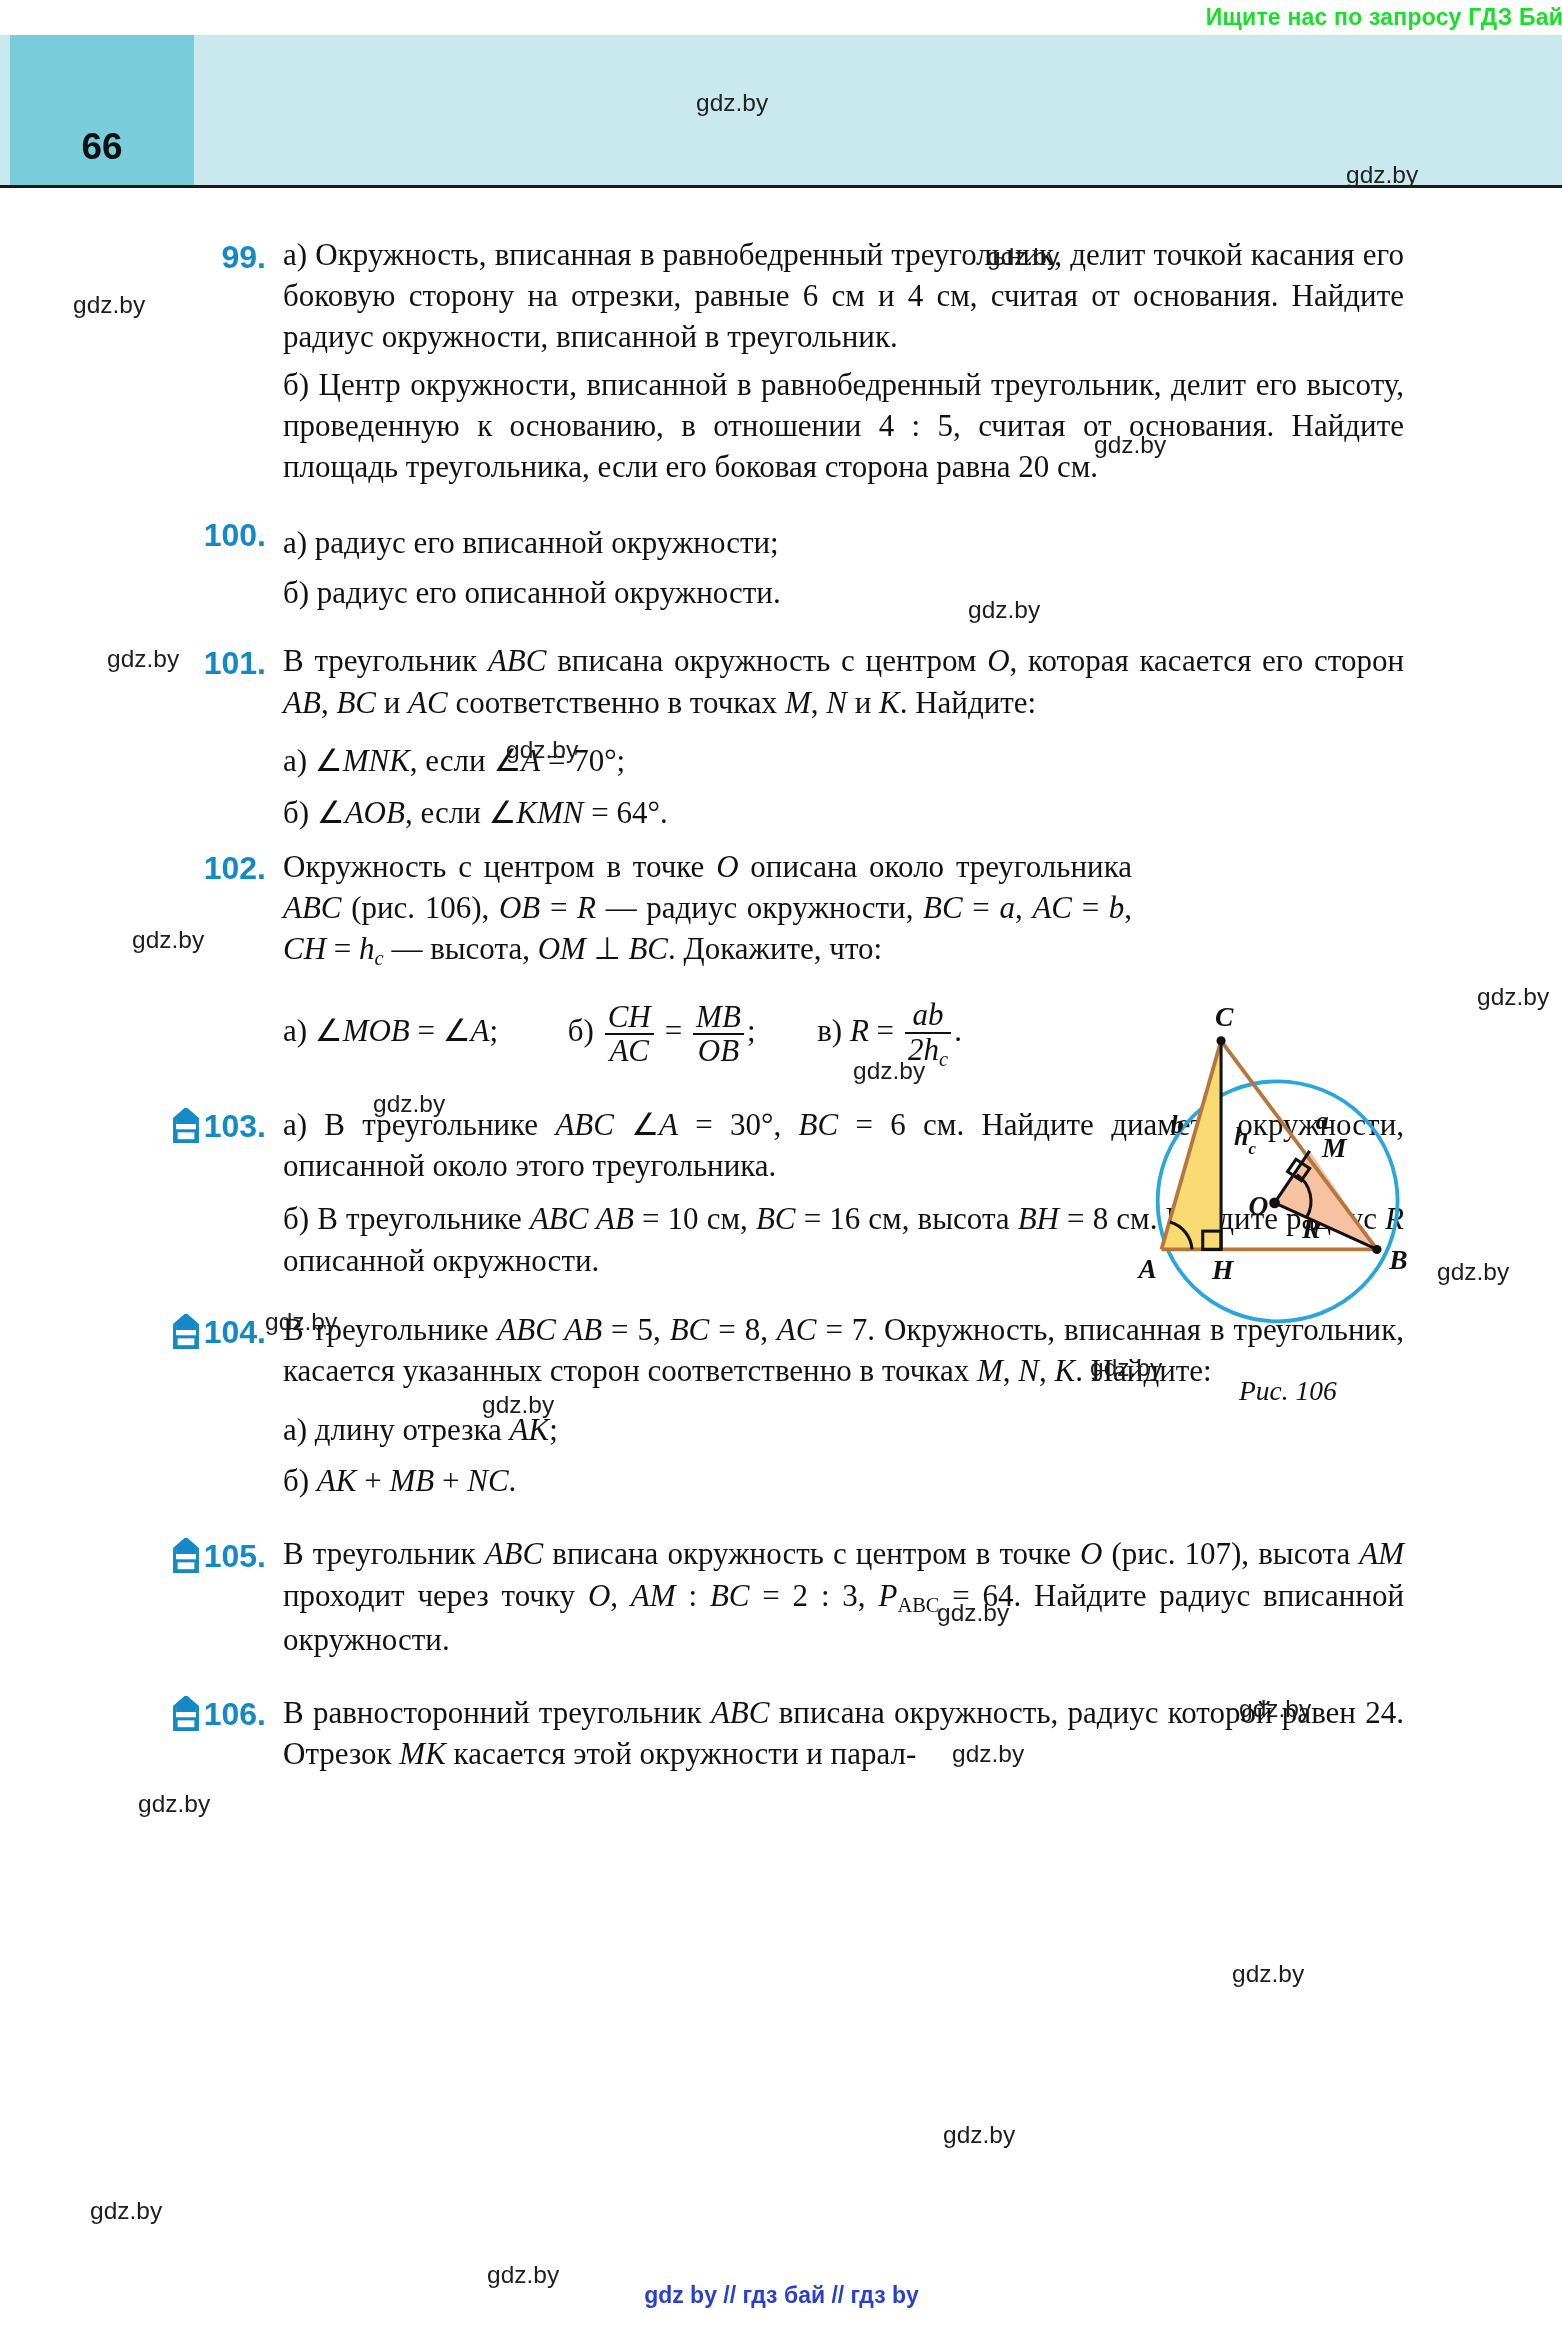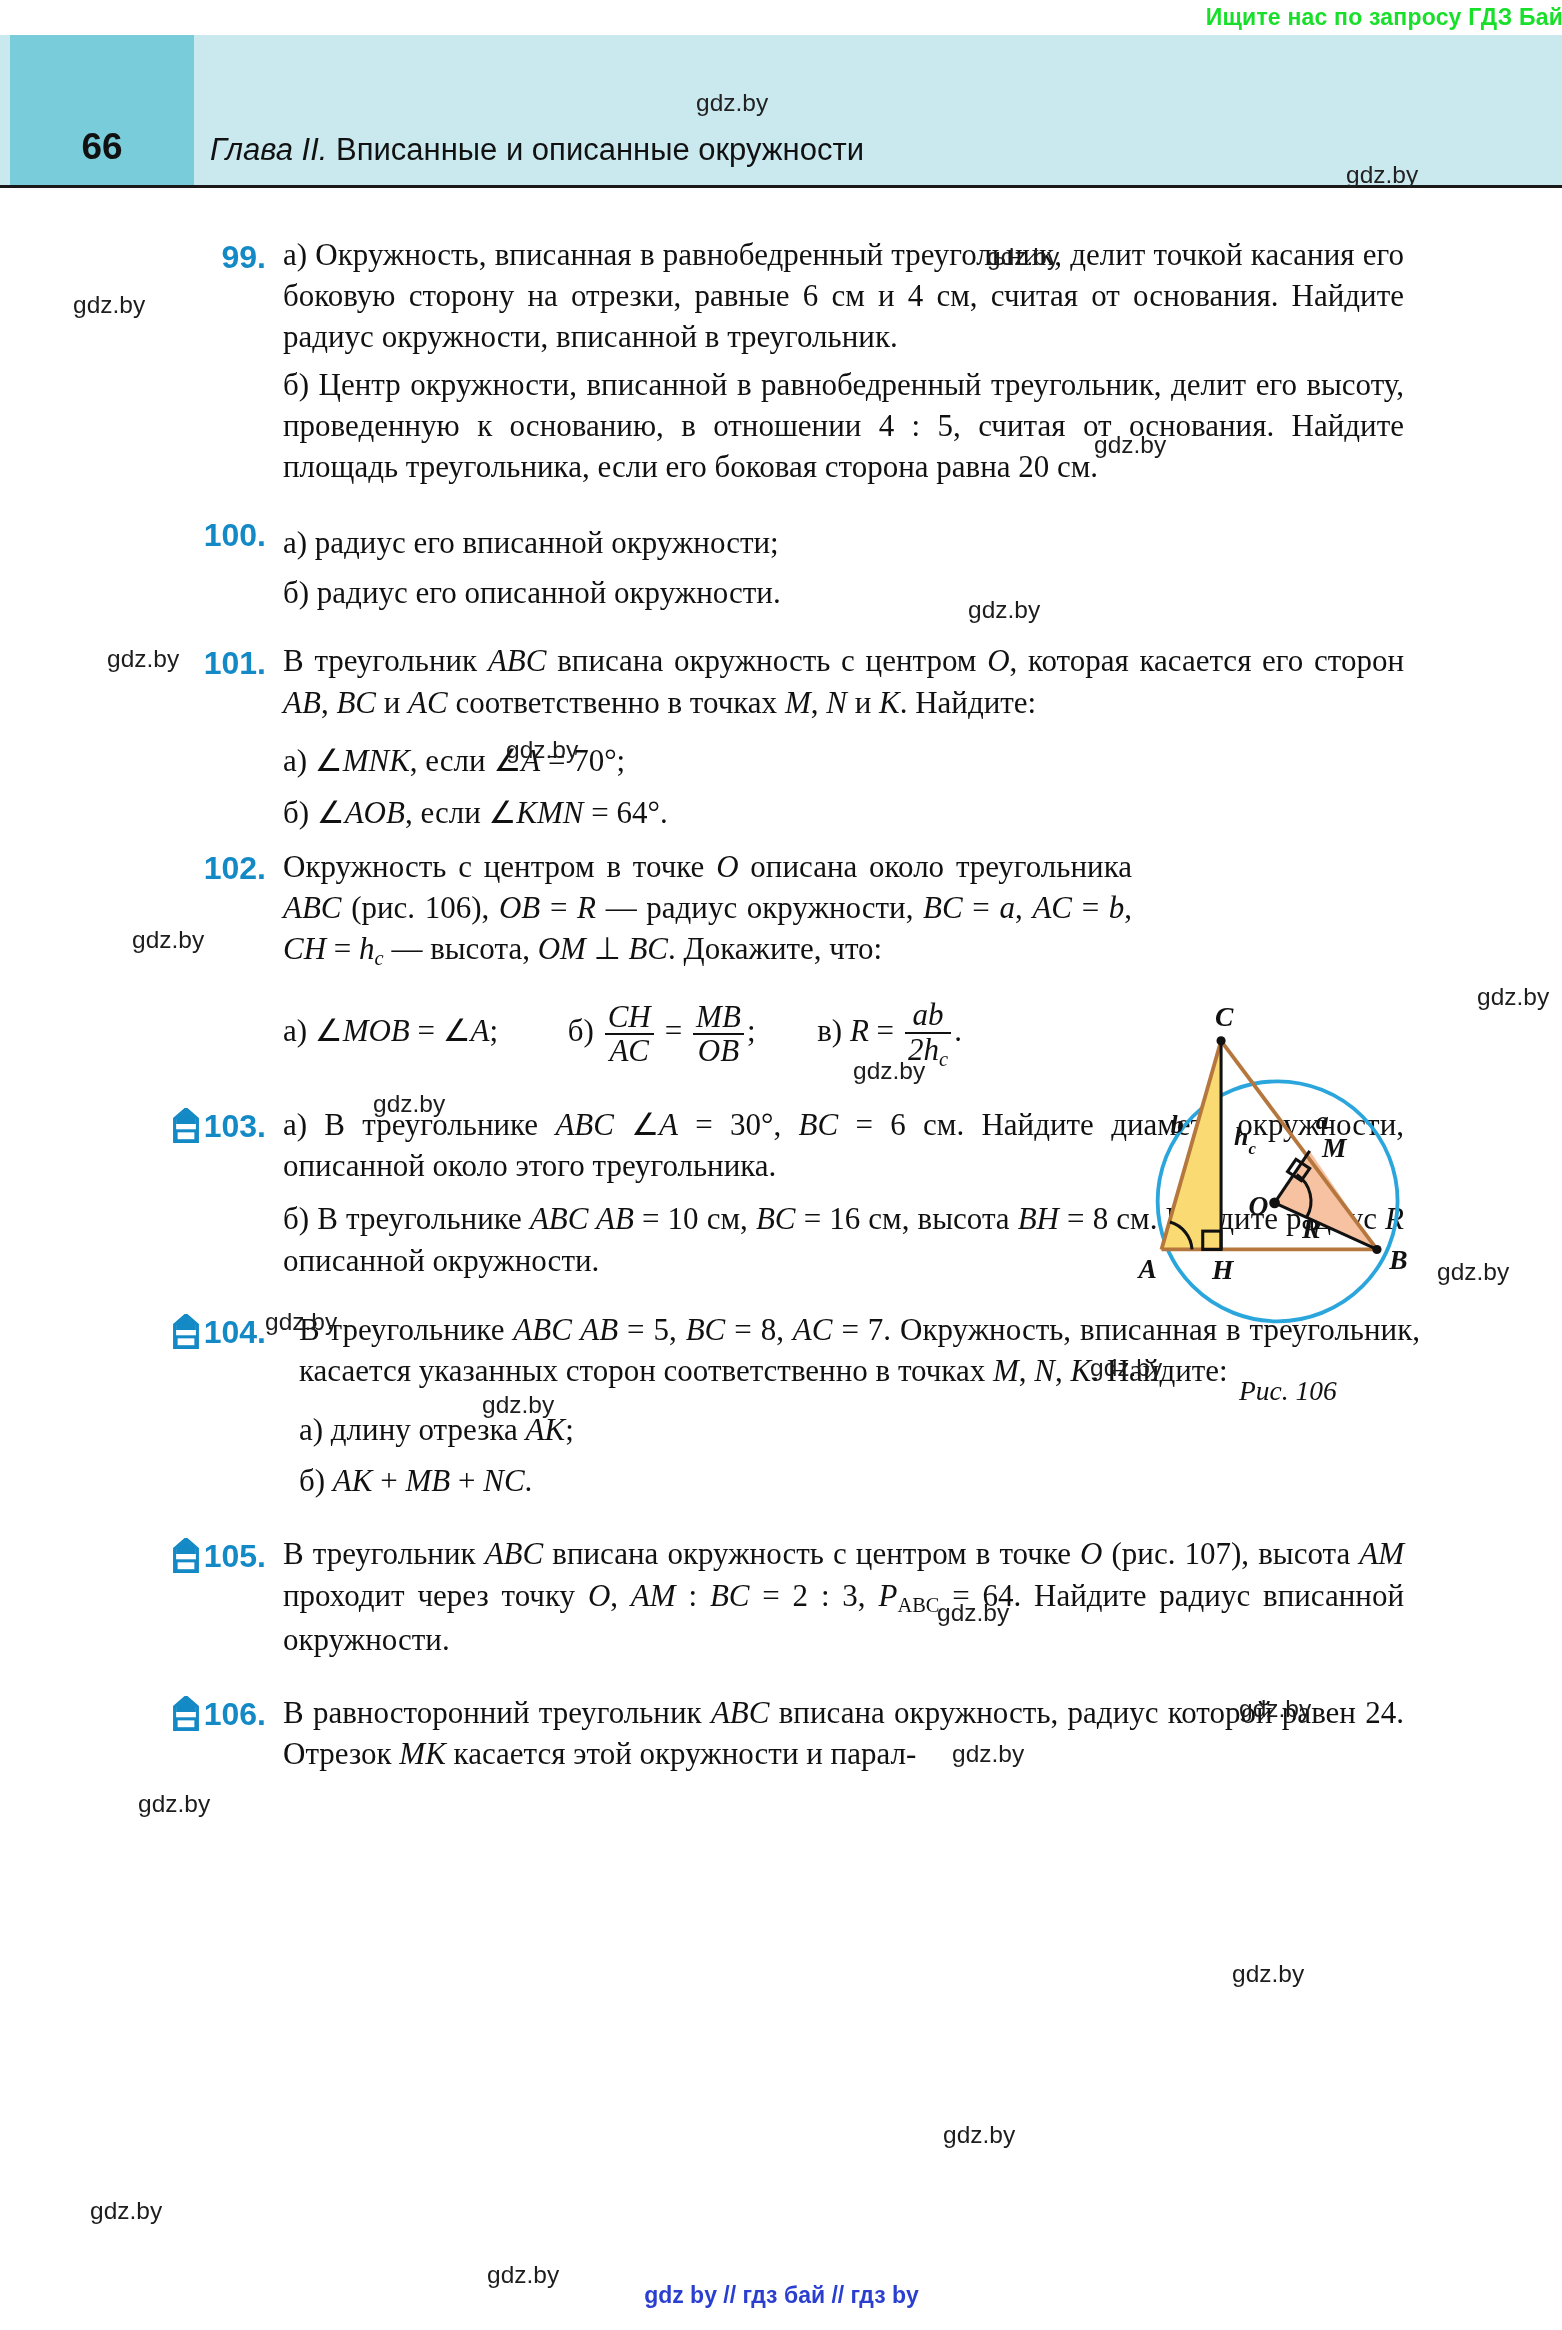--- a/index.html
+++ b/index.html
@@ -124,23 +124,20 @@
   }
 </style>
 </head>
 <body>
 
 <div class="promo">Ищите нас по запросу ГДЗ Бай</div>
 
 <div class="runhead">
   <div class="pagebox"></div>
   <div class="pagenum">66</div>
-  <div class="chapter">
-    <i>Глава II.</i><span> Вписанные и описанные окружности</span>
-  </div>
   <div class="wm-a">gdz.by</div>
   <div class="wm-b">gdz.by</div>
 </div>
 
 <div class="content">
 
   <div class="prob" style="margin-top:43px;">
     <div class="num">99.</div>
     <div class="body">
       <p class="just">а) Окружность, вписанная в равнобедренный треугольник, делит точкой касания его боковую сторону на отрезки, равные 6 см и 4 см, считая от основания. Найдите радиус окружности, вписанной в треугольник.</p>
@@ -192,21 +189,21 @@
           <rect x="4" y="30" width="26" height="13" fill="none" stroke="#1389c6" stroke-width="4"></rect>
         </svg>
       </span><span>103.</span>
     </div>
     <div class="body">
       <p class="just">а) В треугольнике <i>ABC</i> ∠<i>A</i> = 30°, <i>BC</i> = 6 см. Найдите диаметр окружности, описанной около этого треугольника.</p>
       <p class="just" style="margin-top:12.2px;">б) В треугольнике <i>ABC AB</i> = 10 см, <i>BC</i> = 16 см, высота <i>BH</i> = 8 см. Найдите радиус <i>R</i> описанной окружности.</p>
     </div>
   </div>
 
-  <div class="prob" style="margin-top:27.5px;gap:16px;">
+  <div class="prob" style="margin-top:27.5px;">
     <div class="num">
       <span class="hicon">
         <svg width="26" height="35" viewBox="0 0 34 46">
           <path d="M17 1 L32 14 L32 44 L2 44 L2 14 Z" fill="none" stroke="#1389c6" stroke-width="4"></path>
           <path d="M17 3 L30 14 L30 21 L4 21 L4 14 Z" fill="#1389c6"></path>
           <rect x="4" y="30" width="26" height="13" fill="none" stroke="#1389c6" stroke-width="4"></rect>
         </svg>
       </span><span>104.</span>
     </div>
     <div class="body">

